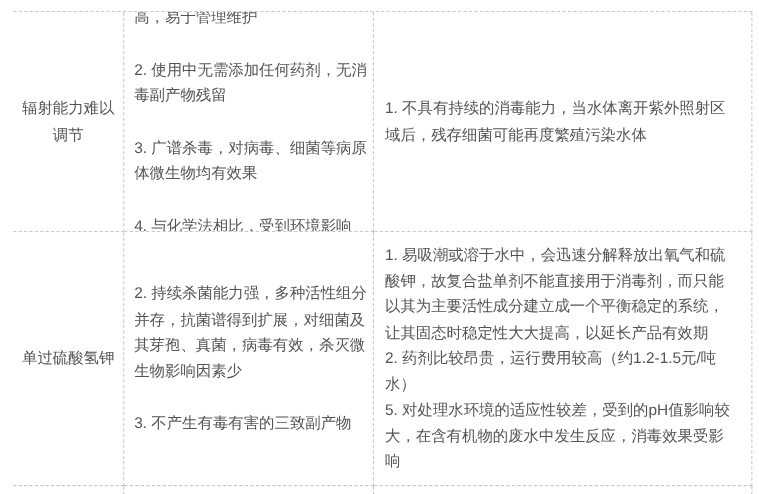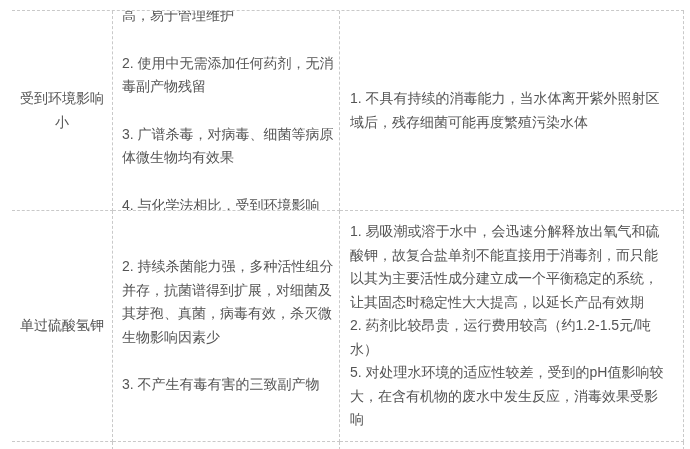--- a/index.html
+++ b/index.html
@@ -43,21 +43,21 @@
   .dis-cell  { padding: 4px 16px 4px 10px; }
   .item { text-align: left; }
 </style>
 </head>
 <body>
 
 <div class="page">
   <div class="cmp-table">
 
     <div class="cell name-cell">
-      <div class="name">受到环境影响小</div>
+      <div class="name">辐射能力难以调节</div>
     </div>
     <div class="cell adv-cell">
       <div class="item">1. 快速高效，占地面积小，安全性高，易于管理维护</div>
       <div class="item">2. 使用中无需添加任何药剂，无消毒副产物残留</div>
       <div class="item">3. 广谱杀毒，对病毒、细菌等病原体微生物均有效果</div>
       <div class="item">4. 与化学法相比，受到环境影响小，性能稳定</div>
     </div>
     <div class="cell dis-cell">
       <div class="item">1. 不具有持续的消毒能力，当水体离开紫外照射区域后，残存细菌可能再度繁殖污染水体</div>
     </div>

